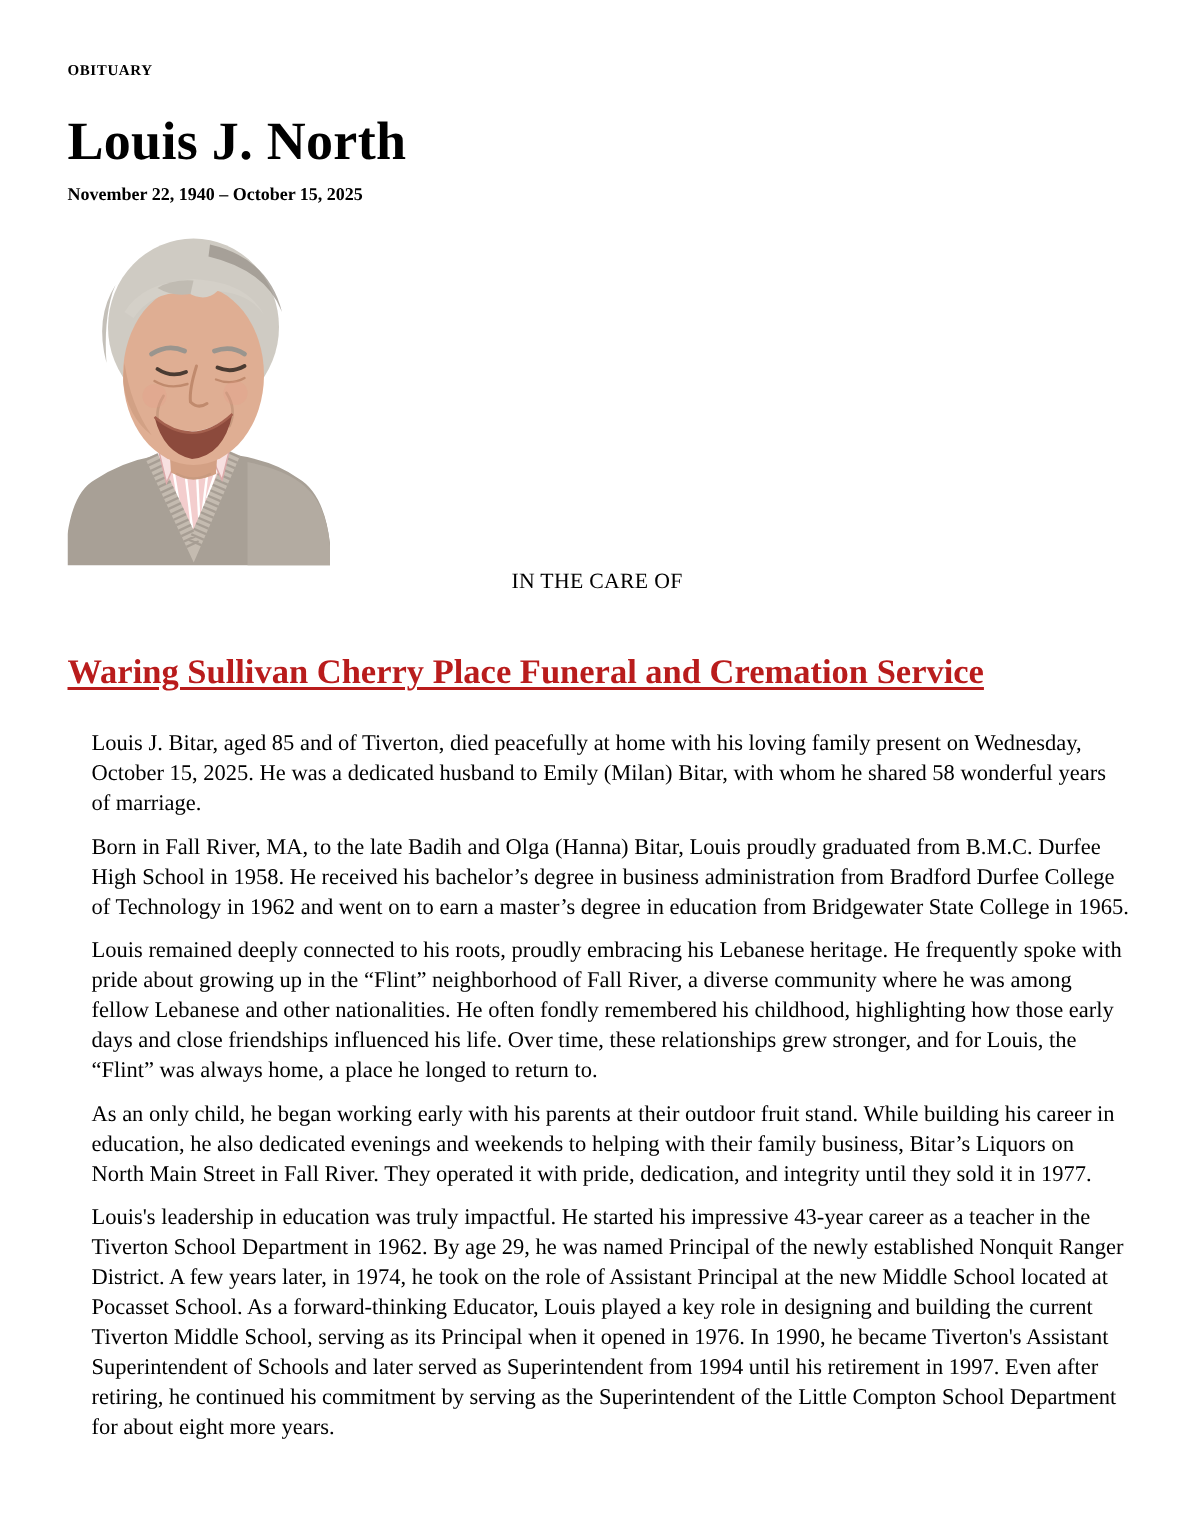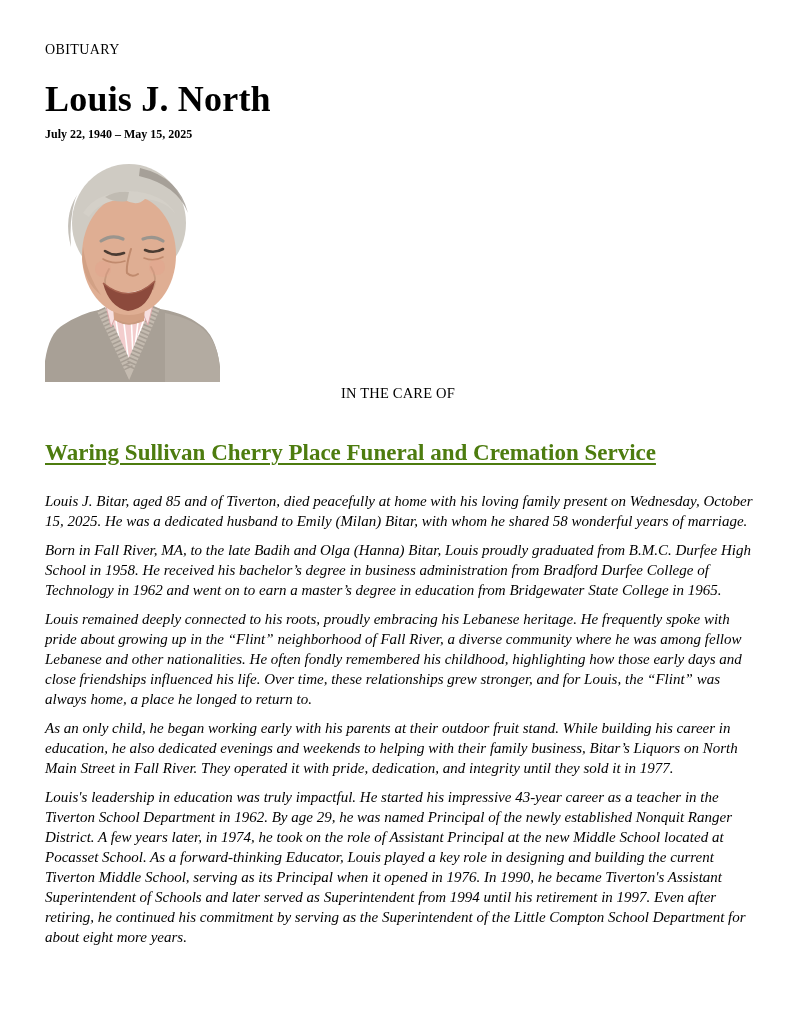--- a/index.html
+++ b/index.html
@@ -9,22 +9,22 @@
     height: 1024px;
     margin: 0 auto;
     background: #ffffff;
     box-sizing: border-box;
     padding: 42px 40px 0 45px;
     font-family: "Liberation Serif", serif;
     color: #000000;
     overflow: hidden;
   }
   .kicker {
-    font-size: 14px;
-    font-weight: normal;
+    font-size: 10px;
+    font-weight: bold;
     letter-spacing: 0.4px;
   }
   .title {
     margin: 22px 0 0 0;
     font-size: 36px;
     font-weight: bold;
     line-height: 38px;
     letter-spacing: 0.2px;
   }
   .dates {
@@ -55,36 +55,35 @@
     text-decoration: underline;
     text-decoration-thickness: 2px;
     text-underline-offset: 3px;
     cursor: pointer;
   }
   .body-text {
     margin-top: 25px;
     width: 708px;
   }
   .body-text p {
-    margin: 0 0 9px 0;
+    margin: 0 0 9px 16px;
     font-size: 15px;
     line-height: 20px;
-    font-style: italic;
   }
 </style>
 </head>
 <body>
 
 <div class="page">
 
   <div class="kicker">OBITUARY</div>
 
   <h1 class="title">Louis J. North</h1>
 
-  <div class="dates">July 22, 1940 – May 15, 2025</div>
+  <div class="dates">November 22, 1940 – October 15, 2025</div>
 
   <figure class="photo" role="img" aria-label="Portrait of a smiling elderly man with white hair wearing a gray v-neck sweater over a pink striped collared shirt">
     <svg width="176" height="227" viewBox="0 0 176 227" xmlns="http://www.w3.org/2000/svg">
 
       <rect x="0" y="0" width="176" height="227" fill="#ffffff"></rect>
 
       <path d="M0,227 L0,206 Q4,178 18,170 Q36,158 58,154 L84,215 L110,153 Q138,157 154,169 Q171,179 175,212 L175,227 Z" fill="#a8a096"></path>
       <path d="M120,158 Q150,164 162,178 Q173,190 175,214 L175,227 L120,227 Z" fill="#b3aba1"></path>
 
       <polygon points="64,160 84,206 104,158" fill="#f3cdcd"></polygon>
@@ -134,21 +133,21 @@
       <path d="M58,128 Q84,150 110,126 Q104,154 83,156 Q64,152 58,128 Z" fill="#8c4a3c"></path>
       <path d="M60,129 Q84,147 108,127 Q96,138 84,138 Q70,137 60,129 Z" fill="#f5efe6"></path>
       <path d="M58,128 Q84,150 110,126" fill="none" stroke="#a4604e" stroke-width="1.6"></path>
 
       <path d="M73,166 q11,6 22,0" fill="none" stroke="#c89a7f" stroke-width="1.6" stroke-linecap="round"></path>
     </svg>
   </figure>
 
   <div class="care">IN THE CARE OF</div>
 
-  <h2 class="funeral-heading"><a class="funeral-link" href="#" style="color: #4d7c0f;">Waring Sullivan Cherry Place Funeral and Cremation Service</a></h2>
+  <h2 class="funeral-heading"><a class="funeral-link" href="#" style="color: #b91c1c;">Waring Sullivan Cherry Place Funeral and Cremation Service</a></h2>
 
   <div class="body-text">
     <p>Louis J. Bitar, aged 85 and of Tiverton, died peacefully at home with his loving family present on Wednesday, October 15, 2025. He was a dedicated husband to Emily (Milan) Bitar, with whom he shared 58 wonderful years of marriage.</p>
     <p>Born in Fall River, MA, to the late Badih and Olga (Hanna) Bitar, Louis proudly graduated from B.M.C. Durfee High School in 1958. He received his bachelor’s degree in business administration from Bradford Durfee College of Technology in 1962 and went on to earn a master’s degree in education from Bridgewater State College in 1965.</p>
     <p>Louis remained deeply connected to his roots, proudly embracing his Lebanese heritage. He frequently spoke with pride about growing up in the “Flint” neighborhood of Fall River, a diverse community where he was among fellow Lebanese and other nationalities. He often fondly remembered his childhood, highlighting how those early days and close friendships influenced his life. Over time, these relationships grew stronger, and for Louis, the “Flint” was always home, a place he longed to return to.</p>
     <p>As an only child, he began working early with his parents at their outdoor fruit stand. While building his career in education, he also dedicated evenings and weekends to helping with their family business, Bitar’s Liquors on North Main Street in Fall River. They operated it with pride, dedication, and integrity until they sold it in 1977.</p>
     <p>Louis's leadership in education was truly impactful. He started his impressive 43-year career as a teacher in the Tiverton School Department in 1962. By age 29, he was named Principal of the newly established Nonquit Ranger District. A few years later, in 1974, he took on the role of Assistant Principal at the new Middle School located at Pocasset School. As a forward-thinking Educator, Louis played a key role in designing and building the current Tiverton Middle School, serving as its Principal when it opened in 1976. In 1990, he became Tiverton's Assistant Superintendent of Schools and later served as Superintendent from 1994 until his retirement in 1997. Even after retiring, he continued his commitment by serving as the Superintendent of the Little Compton School Department for about eight more years.</p>
   </div>
 
 </div>

